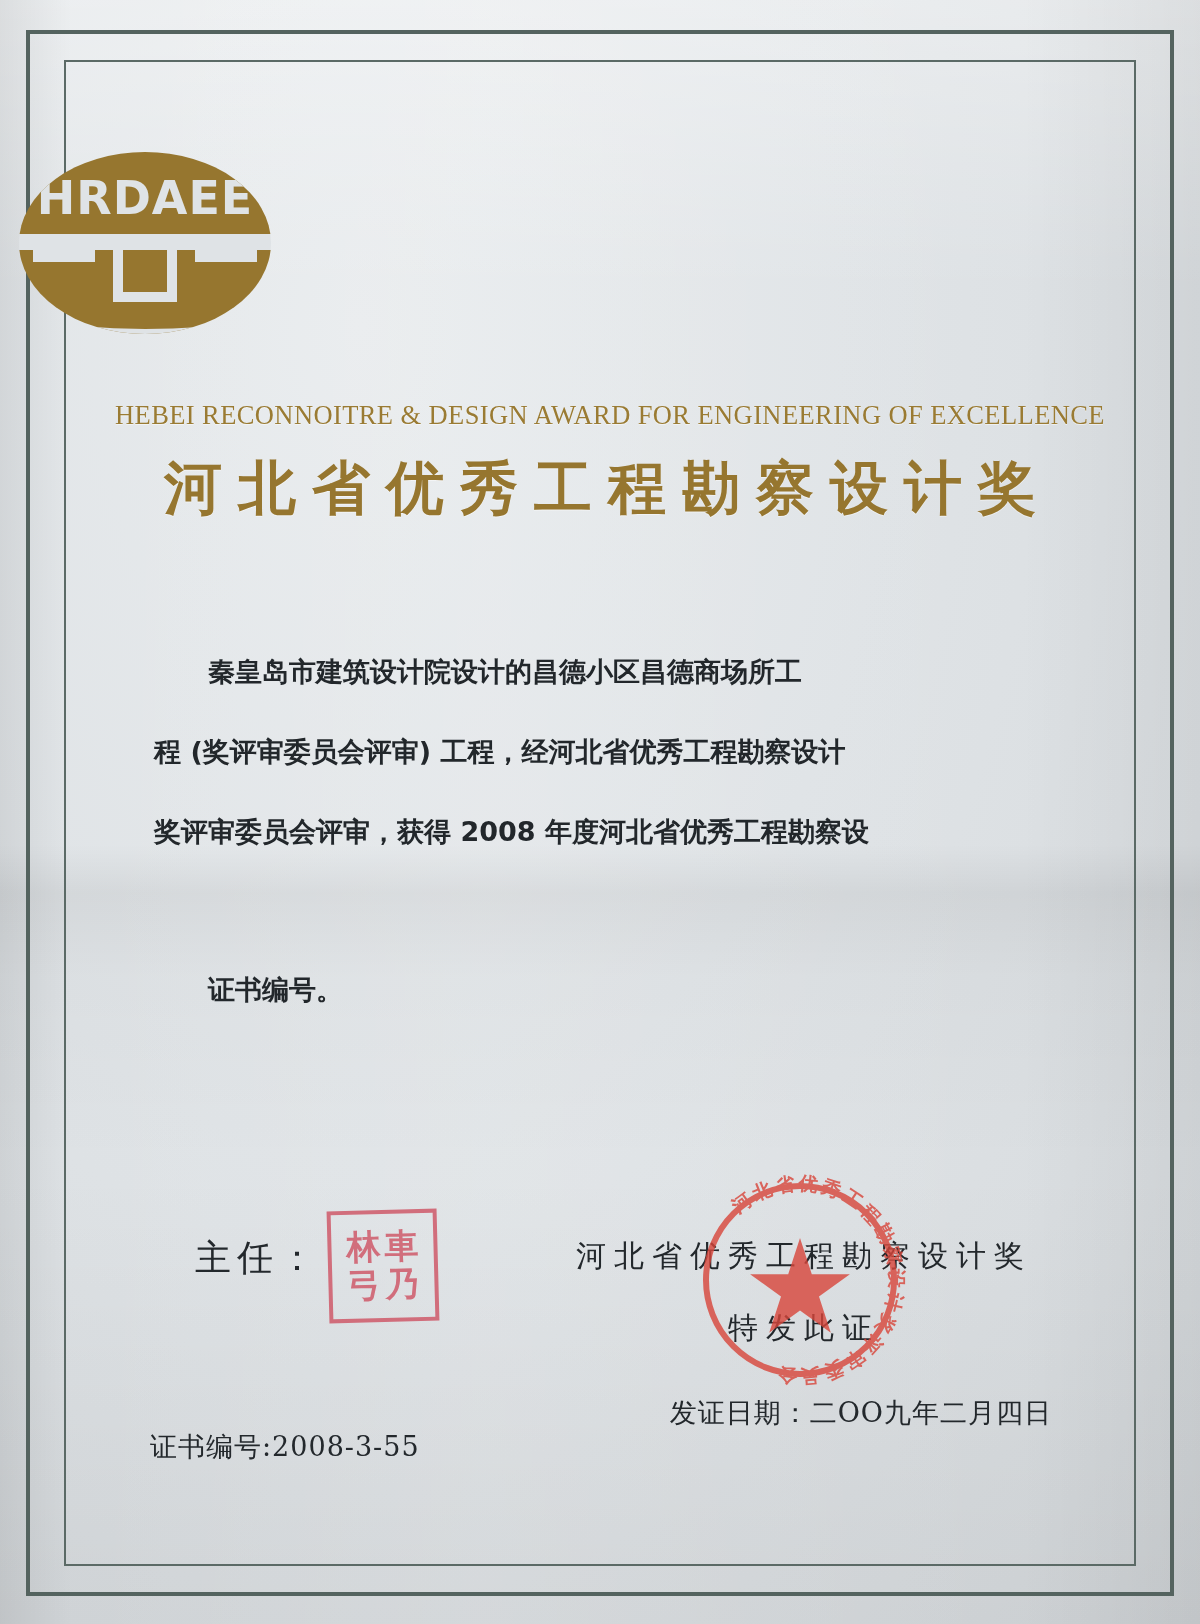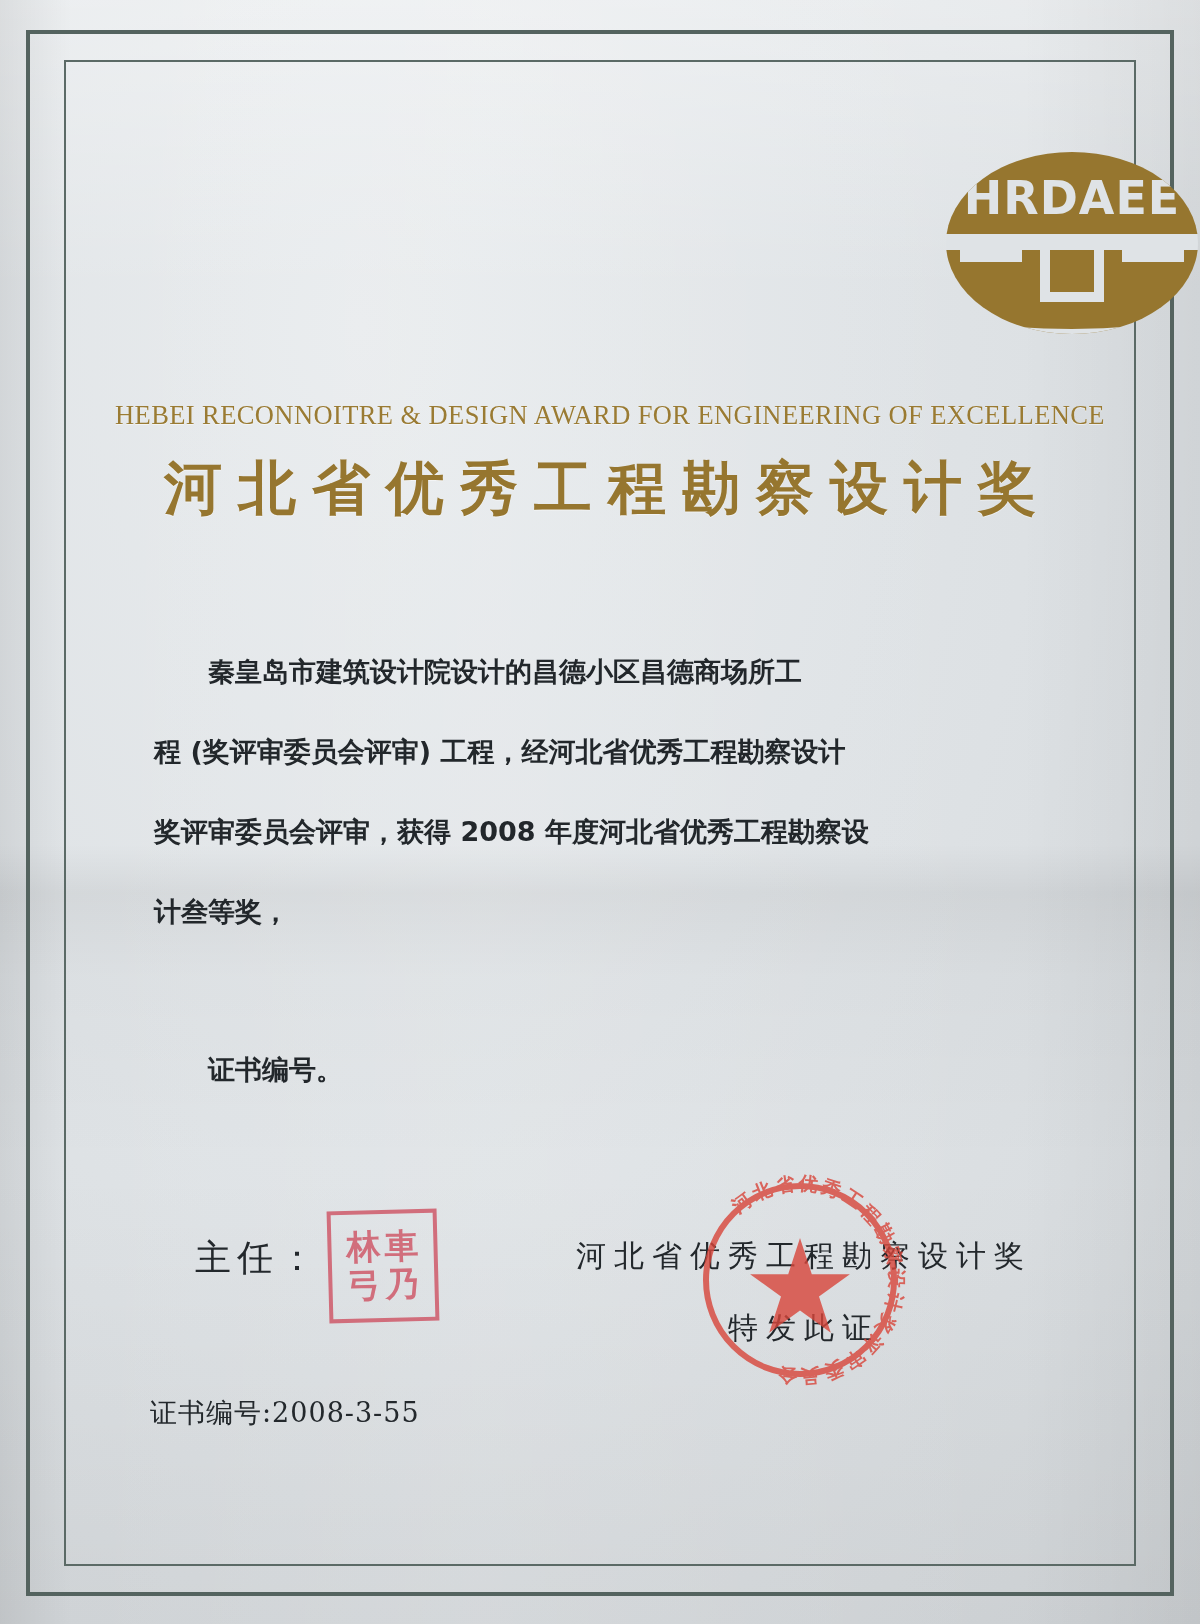--- a/index.html
+++ b/index.html
@@ -65,21 +65,21 @@
     box-sizing: border-box;
   }
 
   
   .logo-wrap {
     position: absolute;
     left: 0;
     right: 0;
     top: 150px;
     display: flex;
-    justify-content: flex-end;
+    justify-content: flex-start;
     padding-left: 17px;
   }
   .logo {
     position: relative;
     width: 256px;
     height: 186px;
   }
   .logo svg { display: block; }
 
   
@@ -210,21 +210,21 @@
     left: 150px;
     right: 130px;
     top: 1395px;
     display: flex;
     justify-content: space-between;
     color: #23282c;
     font-family: "DejaVu Serif", serif;
     font-size: 27px;
     letter-spacing: 1px;
   }
-  .footer .cert-no { white-space: nowrap; }
+  .footer .cert-no { white-space: nowrap; margin-top: 34px; }
   .footer .issue-date { white-space: nowrap; margin-right: 18px; }
 </style>
 </head>
 <body>
 
 <div class="certificate">
 
   <div class="paper-tone"></div>
   <div class="paper-tone-2"></div>
 
@@ -269,21 +269,20 @@
   </div>
 
   <div class="title-en">HEBEI RECONNOITRE &amp; DESIGN AWARD FOR ENGINEERING OF EXCELLENCE</div>
 
   <div class="title-cn">河北省优秀工程勘察设计奖</div>
 
   <div class="body-text">
     <p class="indent">秦皇岛市建筑设计院设计的昌德小区昌德商场所工</p>
     <p>程 (奖评审委员会评审) 工程，经河北省优秀工程勘察设计</p>
     <p>奖评审委员会评审，获得 2008 年度河北省优秀工程勘察设</p>
-    <p>计叁等奖，</p>
     <div class="para-gap"></div>
     <p class="indent">证书编号。</p>
   </div>
 
   <div class="sign-row">
 
     <div class="director-label">主任：</div>
 
     <div class="seal-square">
       <div class="seal-chars">
@@ -311,15 +310,16 @@
           <text font-family="DejaVu Serif, serif" font-size="19" fill="#d8453a" font-weight="bold" letter-spacing="3">
             <textPath href="#sealArc" startOffset="13%">河北省优秀工程勘察设计奖评审委员会</textPath>
           </text>
         </g>
       </svg>
     </div>
   </div>
 
   <div class="footer">
     <div class="cert-no">证书编号:2008-3-55</div>
+    <div class="issue-date">发证日期：二OO九年二月四日</div>
   </div>
 
 </div>
 
 </body></html>

